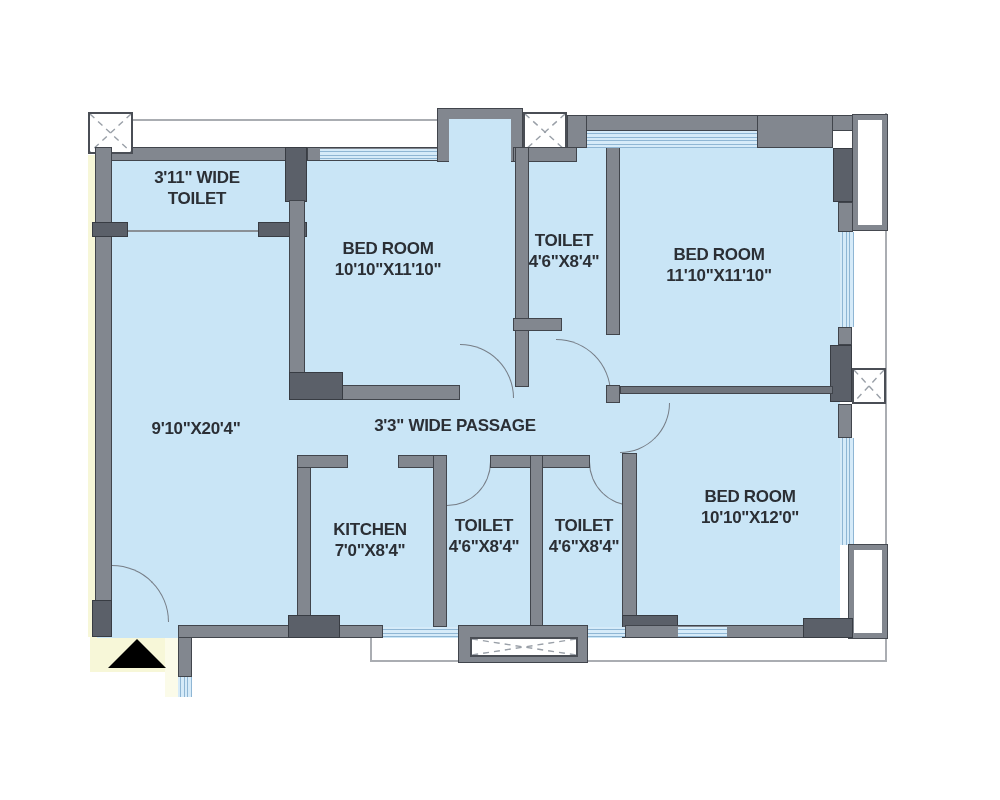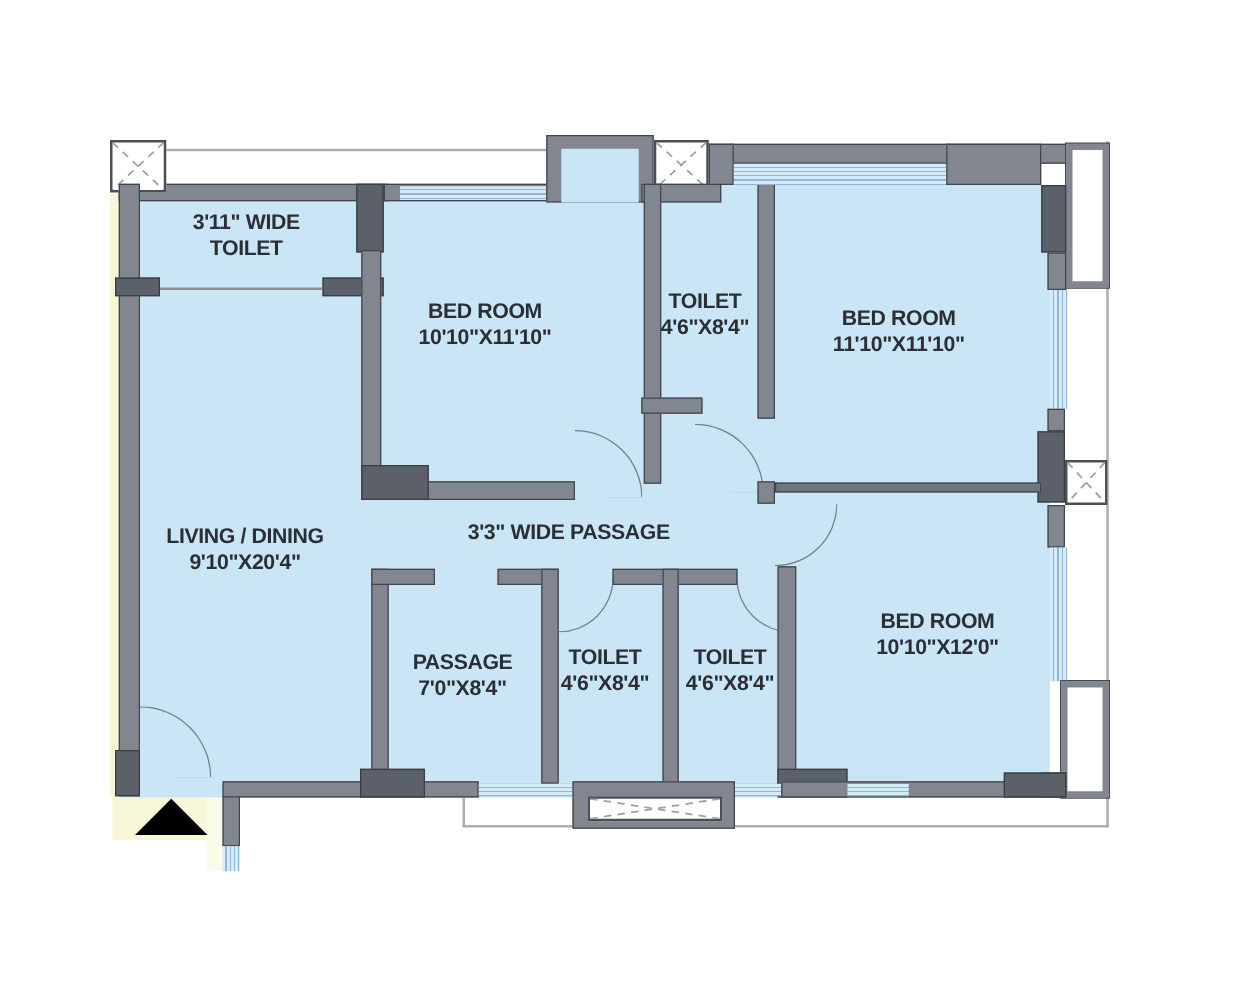--- a/index.html
+++ b/index.html
@@ -153,28 +153,27 @@
   </div>
   <div class="abs label" style="left:504px;top:230px;width:120px;">
     <span>TOILET</span>
       <span>4'6"X8'4"</span>
   </div>
   <div class="abs label" style="left:639px;top:244px;width:160px;">
     <span>BED ROOM</span>
       <span>11'10"X11'10"</span>
   </div>
   <div class="abs label" style="left:106px;top:418px;width:180px;">
-    <span>LIVING / DINING</span>
       <span>9'10"X20'4"</span>
   </div>
   <div class="abs label" style="left:345px;top:415px;width:220px;">
     <span>3'3" WIDE PASSAGE</span>
   </div>
   <div class="abs label" style="left:300px;top:519px;width:140px;">
-    <span>PASSAGE</span>
+    <span>KITCHEN</span>
       <span>7'0"X8'4"</span>
   </div>
   <div class="abs label" style="left:424px;top:515px;width:120px;">
     <span>TOILET</span>
       <span>4'6"X8'4"</span>
   </div>
   <div class="abs label" style="left:524px;top:515px;width:120px;">
     <span>TOILET</span>
       <span>4'6"X8'4"</span>
   </div>

